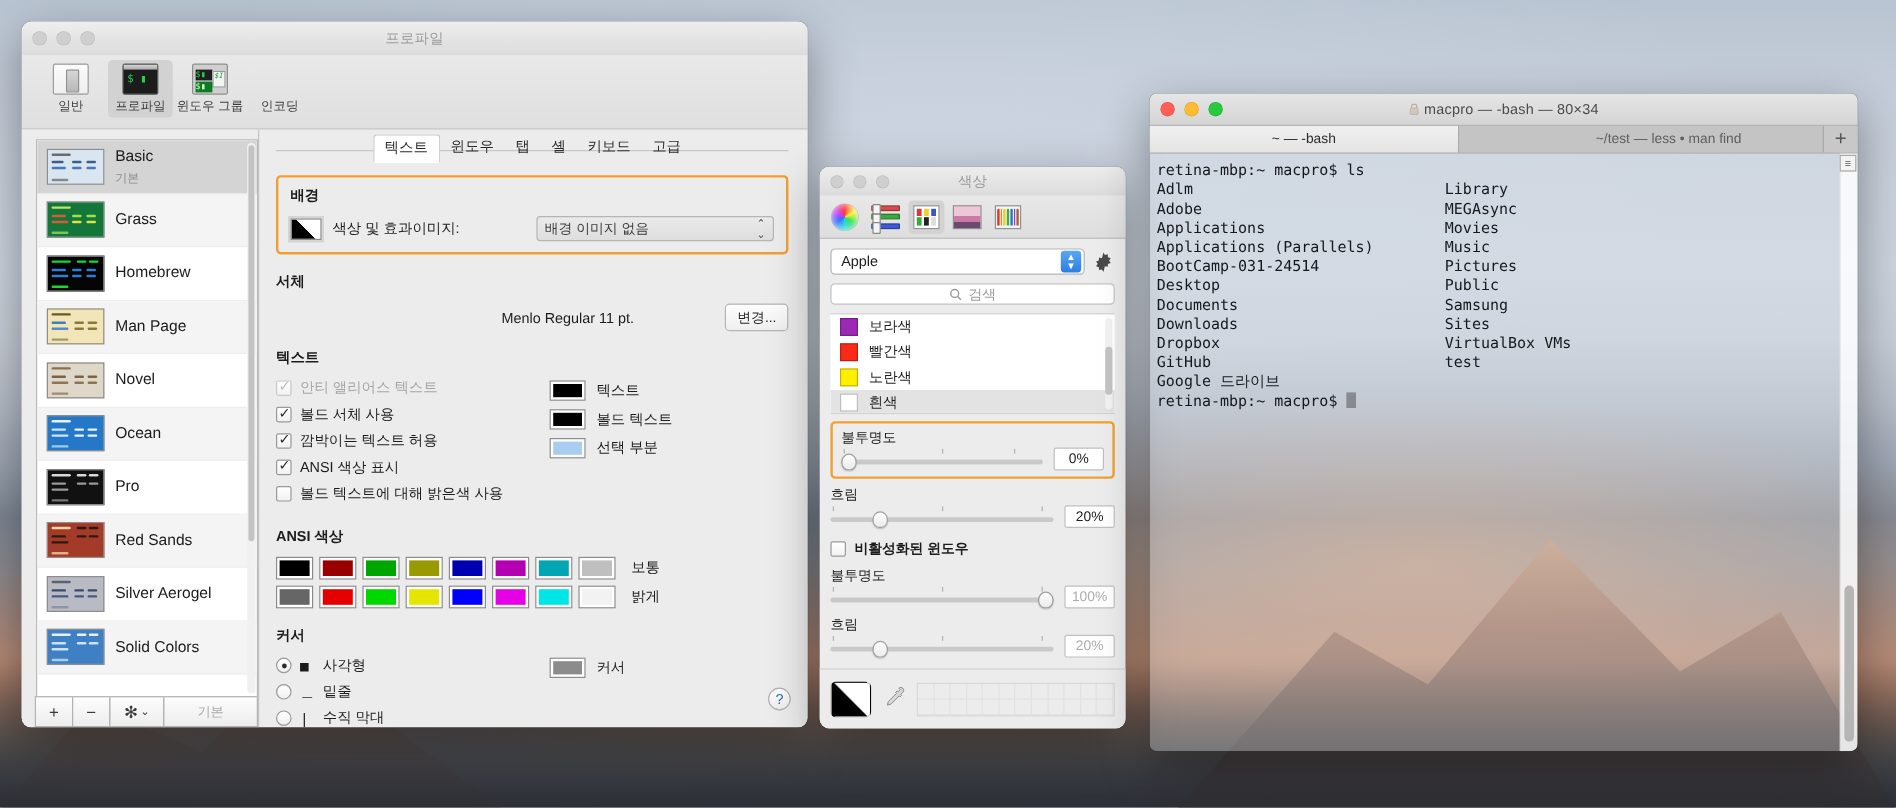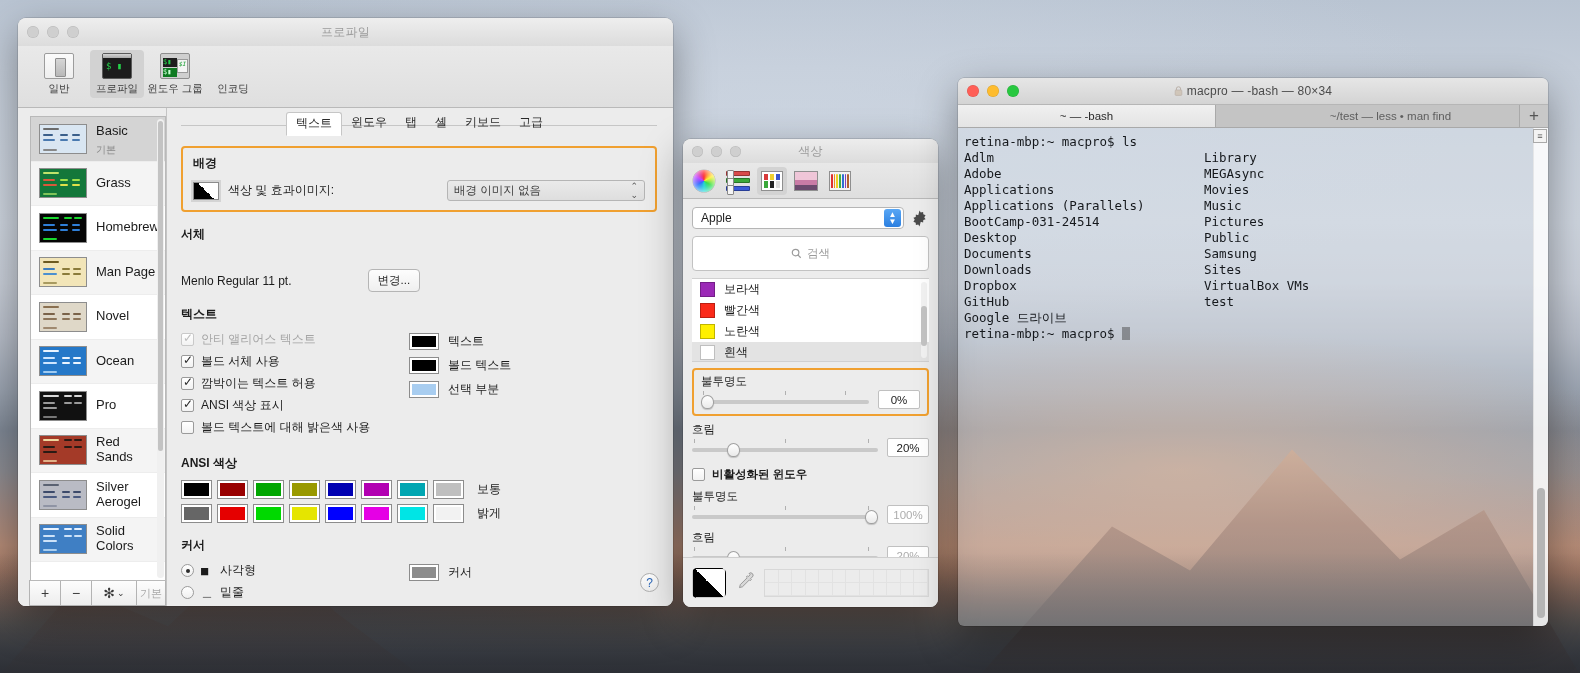--- a/index.html
+++ b/index.html
@@ -104,21 +104,21 @@
     box-shadow: inset 0 0 0 1px rgba(255,255,255,.45);
     position: relative; overflow: hidden;
   }
   .ico-encoding::before { content:''; position:absolute; left:50%; top:0; bottom:0; width:1px; background:rgba(255,255,255,.7); }
   .ico-encoding::after { content:''; position:absolute; left:0; right:0; top:50%; height:1px; background:rgba(255,255,255,.7);
       box-shadow: 0 -7px 0 rgba(255,255,255,.5), 0 7px 0 rgba(255,255,255,.5); }
 
   .prefs-body { display: flex; height: calc(100% - 90px); background: #ececec; }
 
   
-  .plist-col { width: 149px; border-right: 1px solid #c4c4c4; display: flex; flex-direction: column;
+  .plist-col { width: 198px; border-right: 1px solid #c4c4c4; display: flex; flex-direction: column;
                background:#ececec; padding: 8px 0 0 12px; }
   .plist {
     flex: 1; background: #fff; border: 1px solid #b9b9b9;
     overflow: hidden; position: relative;
   }
   .prow {
     height: 44.5px; display: flex; align-items: center; gap: 9px; padding: 0 8px;
     border-bottom: 1px solid #ededed; cursor: default;
   }
   .prow:nth-child(even) { background: #f4f4f4; }
@@ -161,21 +161,21 @@
     box-shadow: 0 0 0 2px #d4d4d4;
   }
   .popup {
     margin-left: auto; width: 198px; height: 21px; border: 1px solid #b5b5b5; border-radius: 3px;
     background: linear-gradient(180deg,#eaeaea,#dedede); display: flex; align-items: center;
     padding: 0 6px; font-size: 11.5px; color: #3b3b3b; position: relative;
   }
   .popup .chev { position: absolute; right: 6px; font-size: 9px; color: #555; line-height: 1; }
 
   .group { margin-top: 14px; }
-  .font-row { display: flex; align-items: center; margin-top: 26px; }
+  .font-row { display: flex; align-items: center; margin-top: 10px; justify-content: flex-end; }
   .btn {
     border: 1px solid #b5b5b5; border-radius: 4px; background: linear-gradient(180deg,#fdfdfd,#efefef);
     font-size: 11.5px; color: #1f1f1f; padding: 3px 9px;
   }
 
   .two-col { display: flex; margin-top: 8px; }
   .col-l { width: 228px; }
   .col-r { flex: 1; padding-top: 2px; }
   .chk-row { display: flex; align-items: center; gap: 7px; margin-bottom: 5px; }
   .chk {
@@ -247,21 +247,21 @@
     height: 22px; border: 1px solid #b5b5b5; border-radius: 4px; background: #fff;
     display: flex; align-items: center; padding: 0 2px 0 8px; font-size: 12px; color: #1c1c1c;
     position: relative;
   }
   .cp-stepper { margin-left: auto; width: 17px; height: 18px; border-radius: 3px;
     background: linear-gradient(180deg,#59a7f5,#2b7fe0); color:#fff; font-size: 8px;
     display:flex; flex-direction:column; align-items:center; justify-content:center; line-height: 7px; }
   .gear { width: 19px; height: 19px; margin-left: 6px; flex: none; color:#4a4a4a; }
   .cp-row { display:flex; align-items:center; }
   .cp-search {
-    height: 35px; margin-top: 7px; border: 1px solid #c2c2c2; border-radius: 4px; background: #fff;
+    height: 18px; margin-top: 7px; border: 1px solid #c2c2c2; border-radius: 4px; background: #fff;
     display: flex; align-items: center; justify-content: center; gap: 5px; font-size: 11.5px; color:#9a9a9a;
   }
   .cp-list {
     margin-top: 7px; height: 84px; background: #fff; border-top: 1px solid #d0d0d0;
     border-bottom: 1px solid #d0d0d0; position: relative; overflow: hidden;
   }
   .cp-item { height: 21px; display: flex; align-items: center; gap: 9px; padding: 0 8px; font-size: 12px; color:#1c1c1c; }
   .cp-item.sel { background: #e3e3e3; }
   .cp-chip { width: 15px; height: 15px; border: .5px solid rgba(0,0,0,.25); flex: none; }
   .cp-list-scroll { position:absolute; right:2px; top:3px; bottom:3px; width:6px; background:#f2f2f2; border-radius:3px; }

